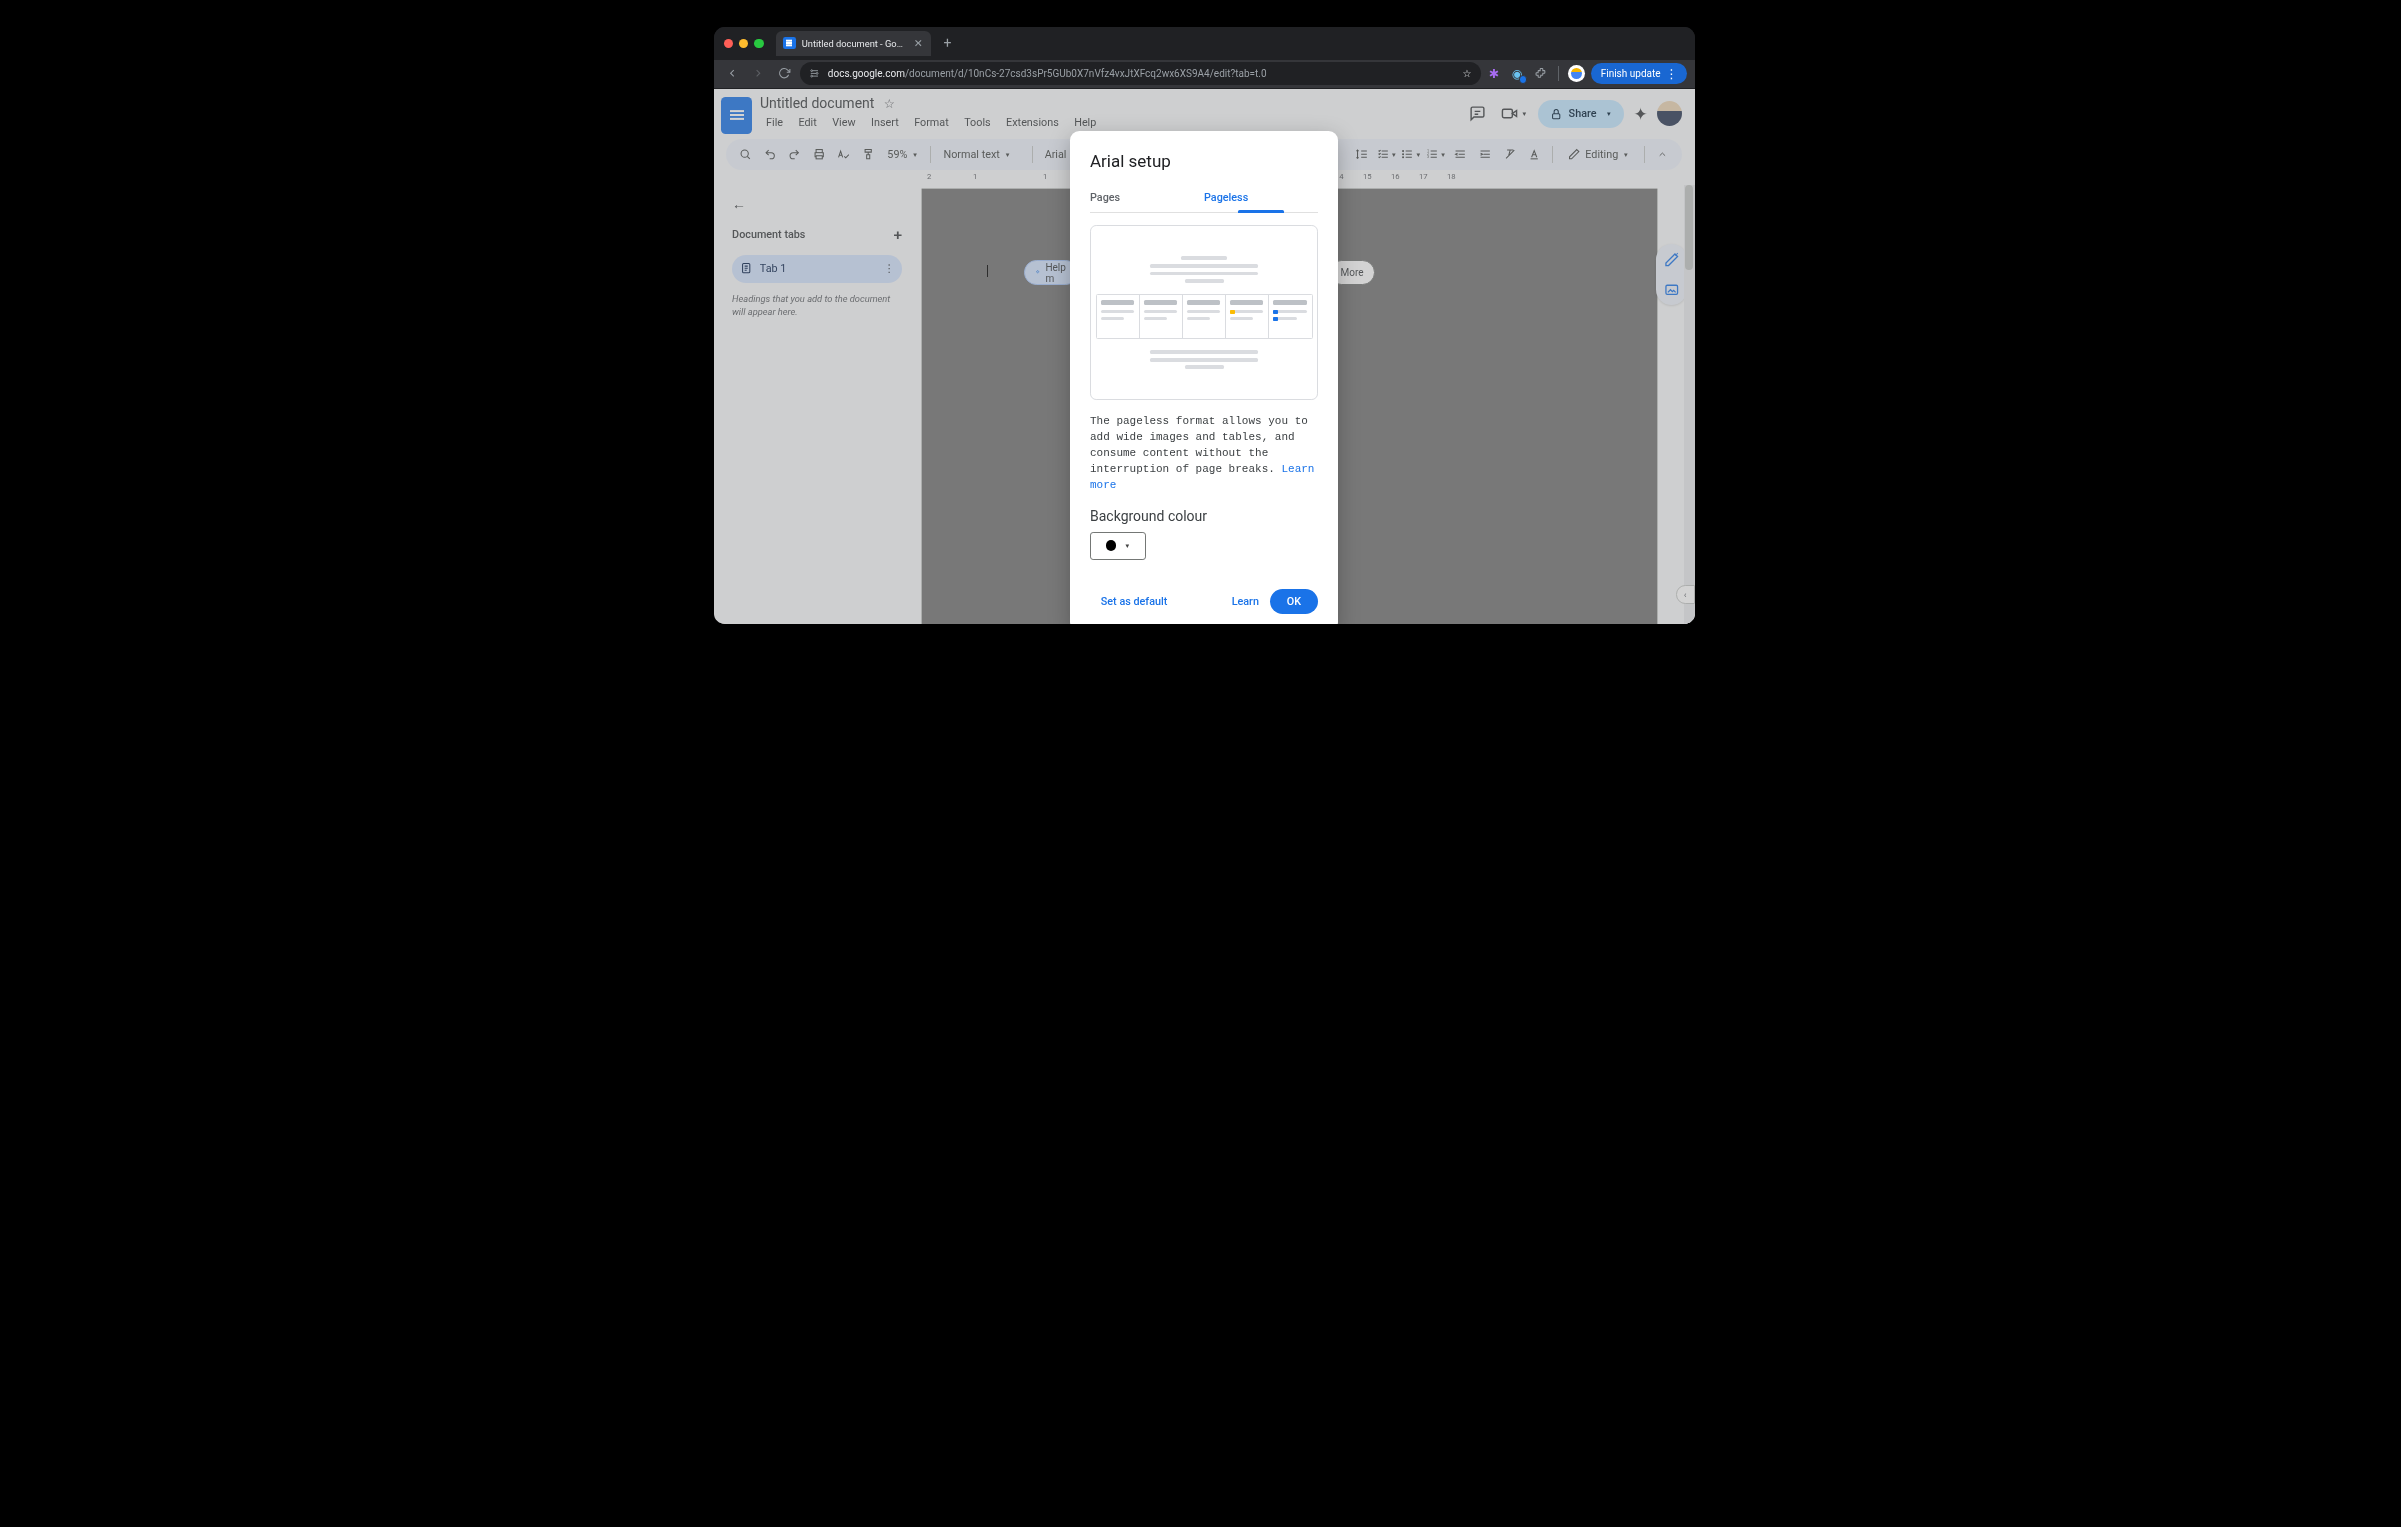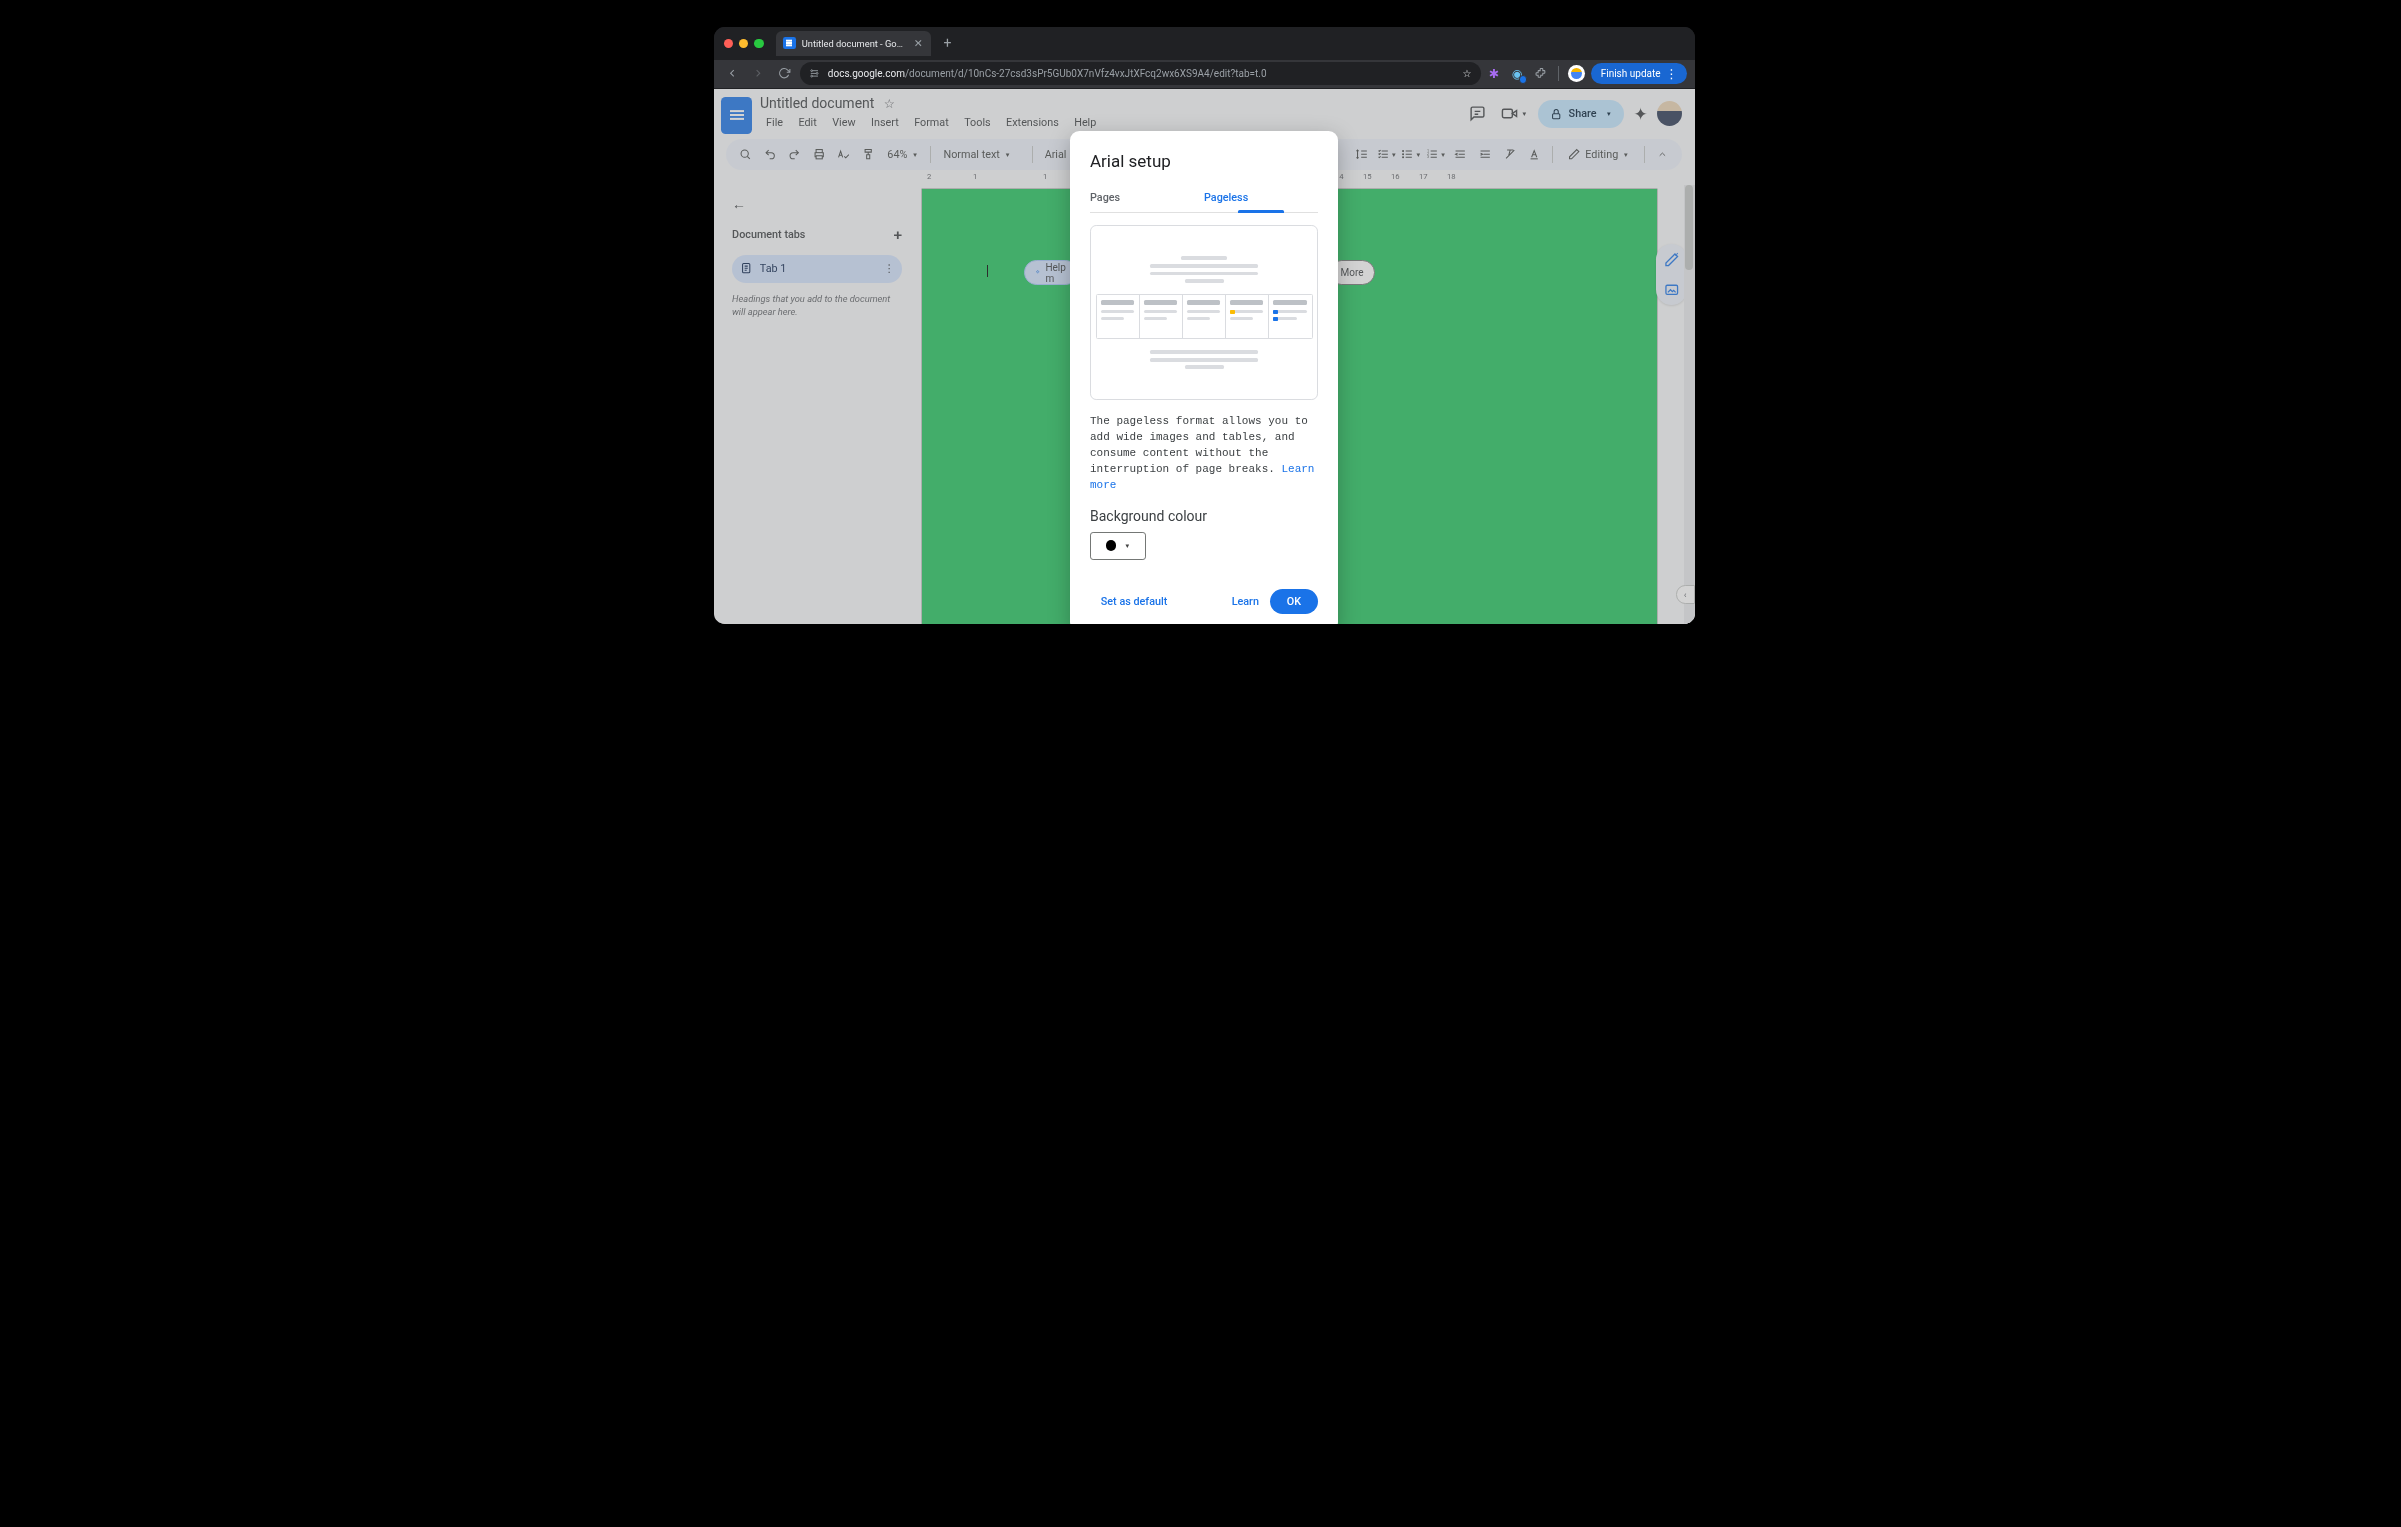--- a/index.html
+++ b/index.html
@@ -129,21 +129,21 @@
   .dt-plus{color:#3c4043;font-size:15.5px;cursor:pointer;}
   .tab-item{
     height:28px;background:#d3e3fd;border-radius:14px;display:flex;align-items:center;padding:0 7.7px;gap:7.7px;
     color:#041e49;font-size:10.8px;
   }
   .tab-item .tmenu{margin-left:auto;color:#3c4043;}
   .sidebar-hint{font-size:9.3px;color:#5f6368;font-style:italic;margin-top:9.3px;line-height:1.4;}
   .canvas-wrap{flex:1;position:relative;overflow:hidden;}
   .canvas{
     position:absolute;left:6.2px;right:37px;top:3.1px;height:557px;
-    background:#22c55e;border:0.8px solid #c4c7c5;border-radius:1.5px;
+    background:#737373;border:0.8px solid #c4c7c5;border-radius:1.5px;
   }
   .cursor{position:absolute;left:65px;top:76px;width:0.8px;height:12.4px;background:#000;}
   .chip{
     position:absolute;top:71px;height:25px;border:0.8px solid #747775;border-radius:12.4px;
     background:#fff;display:flex;align-items:center;padding:0 10.8px;font-size:10px;color:#3c4043;gap:4.6px;
   }
   .chip.help{left:102px;background:#d3e3fd;border:0.8px solid #a8c7fa;width:54px;overflow:hidden;}
   .chip.more{left:407px;}
   .right-rail{
     position:absolute;right:7.7px;top:59px;width:31px;background:#edf2fa;border-radius:15.5px;
@@ -351,21 +351,21 @@
               <path d="M3 18l4-12 4 12M5 14h4"></path>
               <path d="M14 16l3 3 6-6"></path>
             </svg>
           </div>
         <div class="tbtn">
             <svg width="12.4" height="12.4" viewBox="0 0 24 24" fill="none" stroke="currentColor" stroke-width="2">
               <path d="M18 3H6v5h12V3zM12 8v5M9 13h6v8H9z"></path>
             </svg>
           </div>
         <div class="tdrop">
-          <span>64%</span>
+          <span>59%</span>
             <span class="caret">▼</span>
         </div>
         <div class="tsep"></div>
         <div class="tdrop" style="width:85px">
           <span>Normal text</span>
             <span class="caret">▼</span>
         </div>
         <div class="tsep"></div>
         <div class="tdrop" style="width:70px">
           <span>Arial</span>

